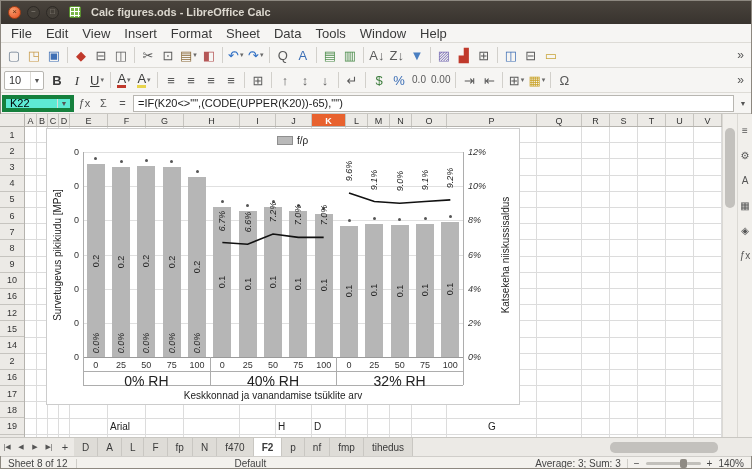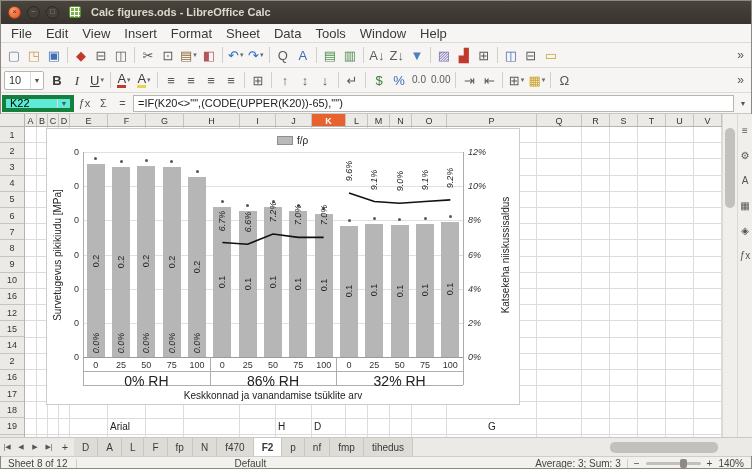--- a/index.html
+++ b/index.html
@@ -404,21 +404,21 @@
           <div class="bar" style="left: 242.333px; top: 82.45px; width: 18px; height: 145.55px;"></div>
           <span class="rot" style="left: 251.333px; top: 155.225px;">0.1</span>
           <span class="dot" style="left: 249.833px; top: 75.45px;"></span>
           <span class="rot pct" style="left: 251.333px; top: 86.4167px;">7.0%</span>
           <span class="cxtick" style="left: 251.333px; top: 231px;">75</span>
           <div class="bar" style="left: 267.667px; top: 84.5px; width: 18px; height: 143.5px;"></div>
           <span class="rot" style="left: 276.667px; top: 156.25px;">0.1</span>
           <span class="dot" style="left: 275.167px; top: 77.5px;"></span>
           <span class="rot pct" style="left: 276.667px; top: 86.4167px;">7.0%</span>
           <span class="cxtick" style="left: 276.667px; top: 231px;">100</span>
-          <span class="cgrouplab" style="left: 226px; top: 244px;">86% RH</span>
+          <span class="cgrouplab" style="left: 226px; top: 244px;">40% RH</span>
           <div class="bar" style="left: 293px; top: 96.8px; width: 18px; height: 131.2px;"></div>
           <span class="rot" style="left: 302px; top: 162.4px;">0.1</span>
           <span class="dot" style="left: 300.5px; top: 89.8px;"></span>
           <span class="rot pct" style="left: 302px; top: 42px;">9.6%</span>
           <span class="cxtick" style="left: 302px; top: 231px;">0</span>
           <div class="bar" style="left: 318.333px; top: 94.75px; width: 18px; height: 133.25px;"></div>
           <span class="rot" style="left: 327.333px; top: 161.375px;">0.1</span>
           <span class="dot" style="left: 325.833px; top: 87.75px;"></span>
           <span class="rot pct" style="left: 327.333px; top: 50.5417px;">9.1%</span>
           <span class="cxtick" style="left: 327.333px; top: 231px;">25</span>

